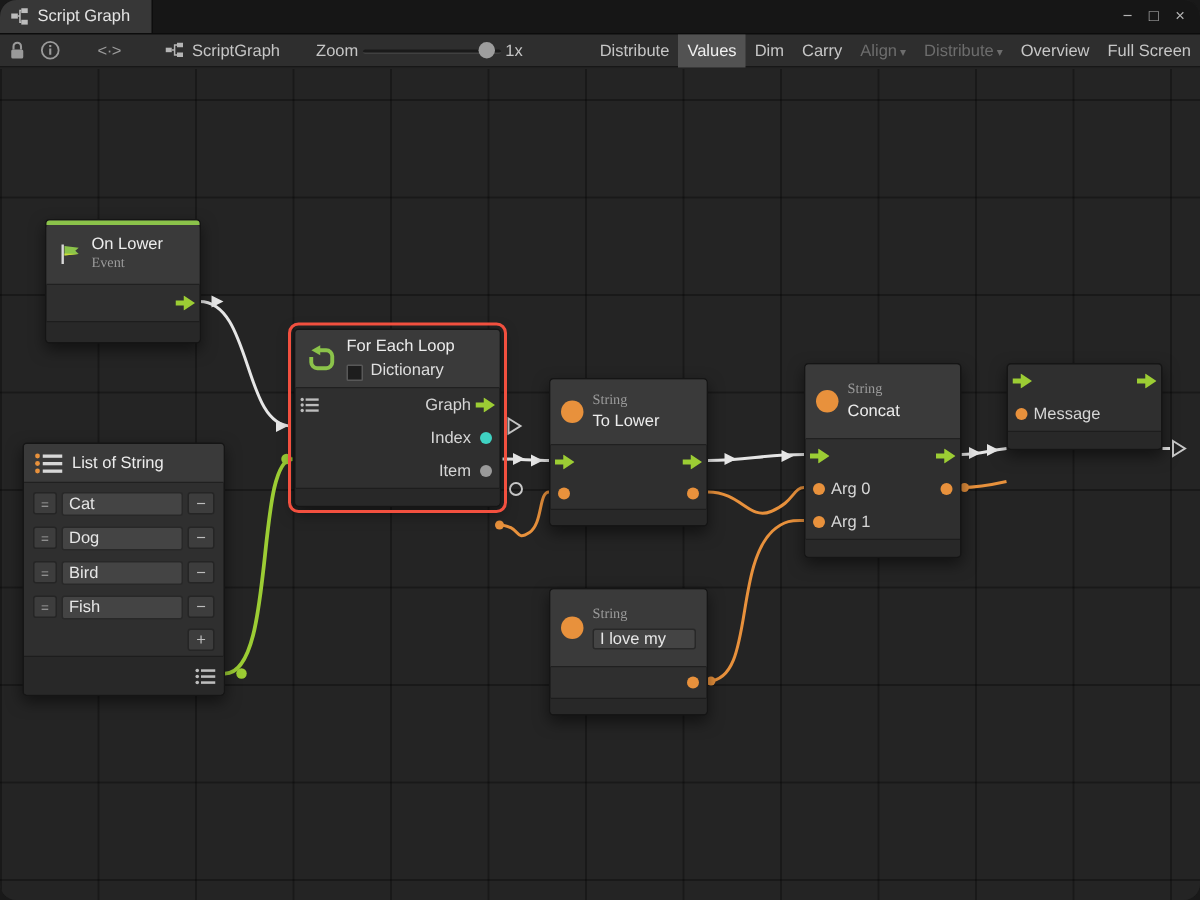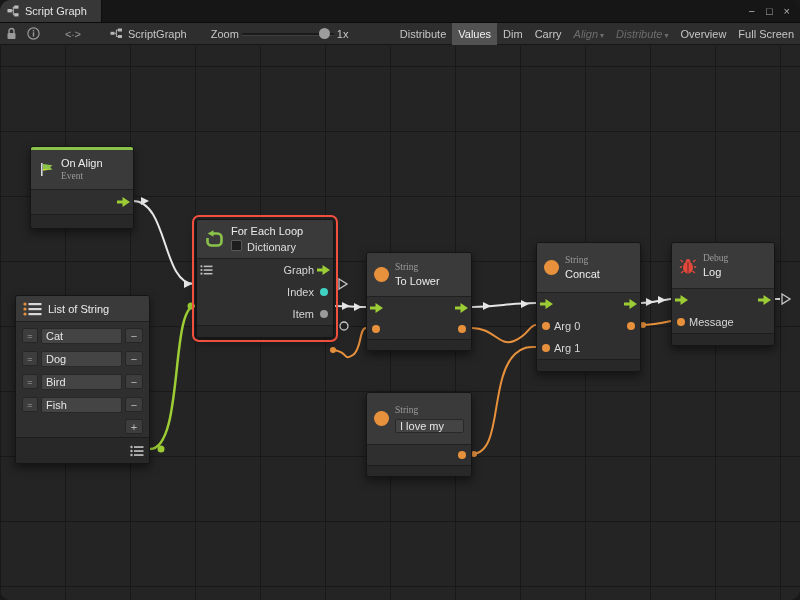--- a/index.html
+++ b/index.html
@@ -10,21 +10,21 @@
   
   #titlebar { position:absolute; top:0; left:0; right:0; height:22px; background:#161616; display:flex; align-items:center; z-index:5; }
   .tab { height:22px; display:flex; align-items:center; gap:6px; padding:0 14px 0 7px; background:#373737; font-size:11px; color:#e4e4e4; border-right:1px solid #0d0d0d; }
   .win-controls { margin-left:auto; display:flex; align-items:center; gap:11px; padding-right:10px; color:#b4b4b4; font-size:11px; }
 
   
   #toolbar { position:absolute; top:22px; left:0; right:0; height:23px; background:#2e2e2e; border-top:1px solid #0c0c0c; border-bottom:1px solid #171717; display:flex; align-items:center; font-size:11px; color:#c6c6c6; z-index:5; white-space:nowrap; }
   .tb-icon { display:flex; align-items:center; justify-content:center; width:22px; height:22px; flex:none; }
   .tb-btn { height:22px; line-height:22px; padding:0 6px; flex:none; }
   .tb-btn.active { background:#525252; color:#f0f0f0; }
-  .tb-btn.disabled { color:#6d6d6d;font-style:italic; }
+  .tb-btn.disabled { color:#6d6d6d; }
   .caret { font-size:8px; margin-left:2px; }
   .graphname { display:flex; align-items:center; gap:5px; padding:0 6px; }
   .slider { position:relative; width:92px; height:22px; margin:0 3px; flex:none; }
   .slider .track { position:absolute; left:0; right:0; top:10px; height:3px; background:#1a1a1a; border-bottom:1px solid #404040; border-radius:2px; }
   .slider .knob { position:absolute; top:5px; left:77px; width:11px; height:11px; border-radius:50%; background:#9d9d9d; }
 
   
   #canvas { position:absolute; top:46px; left:0; width:800px; height:554px; background:#242424;
     background-image:
       linear-gradient(to right, rgba(0,0,0,.30) 1px, transparent 1px),
@@ -46,21 +46,21 @@
   .prow { position:relative; height:22px; }
   .lbl-r { position:absolute; right:19px; top:50%; transform:translateY(-50%); color:#d6d6d6; }
   .lbl-l { position:absolute; left:17px; top:50%; transform:translateY(-50%); color:#d6d6d6; }
   .pa { position:absolute; top:50%; transform:translateY(-50%); }
   .pa-l { left:3px; } .pa-r { right:3px; }
   .pdot { position:absolute; top:50%; transform:translateY(-50%); width:8px; height:8px; border-radius:50%; }
   .pdot.l { left:5px; } .pdot.r { right:5px; }
   .orange { background:#e8913c; } .teal { background:#3fd2c2; } .gray { background:#9a9a9a; }
   .ocircle { width:15px; height:15px; border-radius:50%; background:#e8913c; flex:none; }
   .greenstrip { height:3px; background:#8bc34a; border-radius:2px 2px 0 0; }
-  .checkline { display:flex; align-items:flex-start; gap:5px; margin-top:2px; }
+  .checkline { display:flex; align-items:flex-end; gap:5px; margin-top:2px; }
   .checkbox { width:11px; height:11px; background:#1d1d1d; border:1px solid #585858; border-radius:1px; flex:none; }
 
   
   .litem { display:flex; align-items:center; gap:3px; padding:0 6px; height:23px; }
   .lhandle { width:16px; height:15px; background:#3d3d3d; border:1px solid #252525; border-radius:2px; color:#a8a8a8; font-size:9px; display:flex; align-items:center; justify-content:center; flex:none; }
   .lfield { flex:1; height:16px; background:#444; border:1px solid #282828; border-radius:2px; color:#e6e6e6; font-size:11px; padding:0 4px; font-family:inherit; min-width:0; outline:none; }
   .lminus { width:18px; height:15px; background:#3d3d3d; border:1px solid #252525; border-radius:2px; color:#bdbdbd; font-size:11px; display:flex; align-items:center; justify-content:center; flex:none; }
   .lplus-row { display:flex; justify-content:flex-end; padding:3px 6px 3px; }
   .lplus { width:18px; height:15px; background:#3d3d3d; border:1px solid #252525; border-radius:2px; color:#bdbdbd; font-size:11px; display:flex; align-items:center; justify-content:center; }
 </style>
@@ -167,21 +167,21 @@
 
     <div class="node" style="left:30px; top:100px; width:104px;">
       <div class="greenstrip"></div>
       <div class="nhead" style="height:40px;">
         <svg width="17" height="17" viewBox="0 0 17 17">
           <rect x="3" y="2" width="1.6" height="13" fill="#d8d8d8"></rect>
           <path d="M5 3 L14.5 4.2 L12.2 6.2 L14.5 8.4 L5 9.4 Z" fill="#8bc34a"></path>
           <path d="M5 8 L14 8.4 L5 9.4 Z" fill="#cddc39"></path>
         </svg>
         <div class="col">
-          <span class="title">On Align</span>
+          <span class="title">On Lower</span>
           <span class="sub">Event</span>
         </div>
       </div>
       <div class="prow" style="height:24px;">
         <svg class="pa pa-r" width="13" height="10">
             <path d="M0 3.4 H5.5 V0 L13 5 L5.5 10 V6.6 H0 Z" fill="#9ccd34"></path>
           </svg>
       </div>
       <div class="nfoot" style="height:14px;"></div>
     </div>
@@ -333,32 +333,20 @@
         <span class="pdot r orange"></span>
       </div>
       <div class="prow">
         <span class="pdot l orange"></span>
         <span class="lbl-l">Arg 1</span>
       </div>
       <div class="nfoot" style="height:12px;"></div>
     </div>
 
     <div class="node" style="left:671px; top:196px; width:104px;">
-      <div class="nhead" style="height:46px;">
-        <svg width="18" height="18" viewBox="0 0 18 18">
-          <path d="M4 5 L1.5 3 M14 5 L16.5 3 M3 10 H0.8 M15 10 H17.2 M4.5 14 L2 16 M13.5 14 L16 16" stroke="#e0493c" stroke-width="1.3"></path>
-          <circle cx="9" cy="4.4" r="2.4" fill="#e0493c"></circle>
-          <ellipse cx="9" cy="10.6" rx="5" ry="6" fill="#e0493c"></ellipse>
-          <path d="M9 5 V16" stroke="#7e241c" stroke-width="1"></path>
-        </svg>
-        <div class="col">
-          <span class="sub">Debug</span>
-          <span class="title">Log</span>
-        </div>
-      </div>
       <div class="prow">
         <svg class="pa pa-l" width="13" height="10">
             <path d="M0 3.4 H5.5 V0 L13 5 L5.5 10 V6.6 H0 Z" fill="#9ccd34"></path>
           </svg>
         <svg class="pa pa-r" width="13" height="10">
             <path d="M0 3.4 H5.5 V0 L13 5 L5.5 10 V6.6 H0 Z" fill="#9ccd34"></path>
           </svg>
       </div>
       <div class="prow">
         <span class="pdot l orange"></span>

